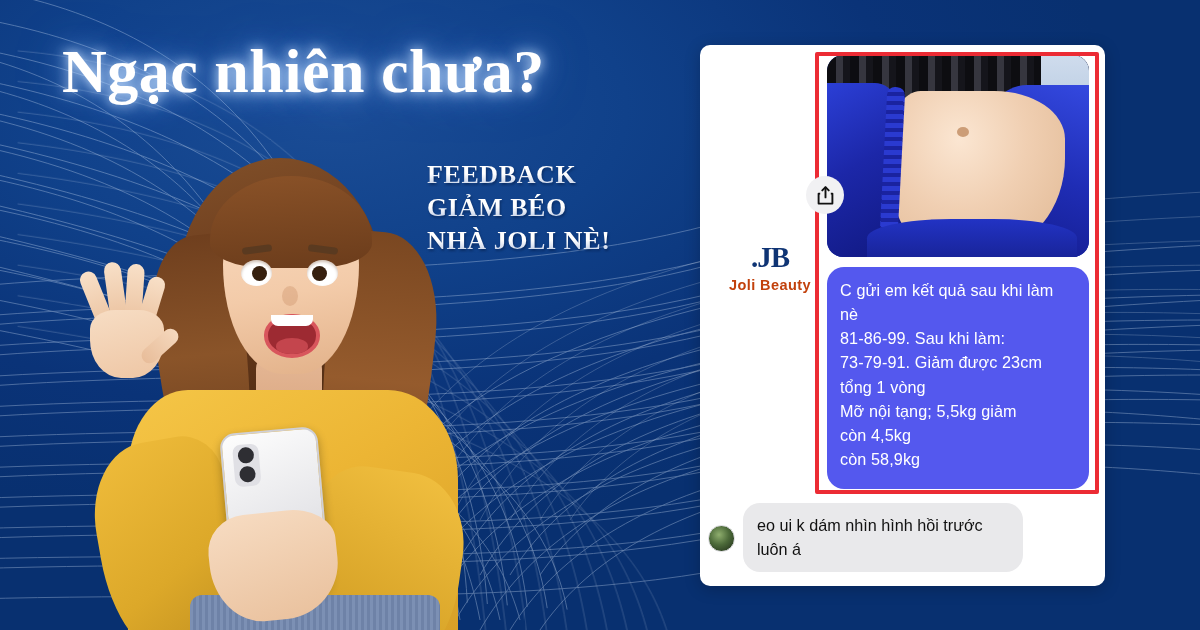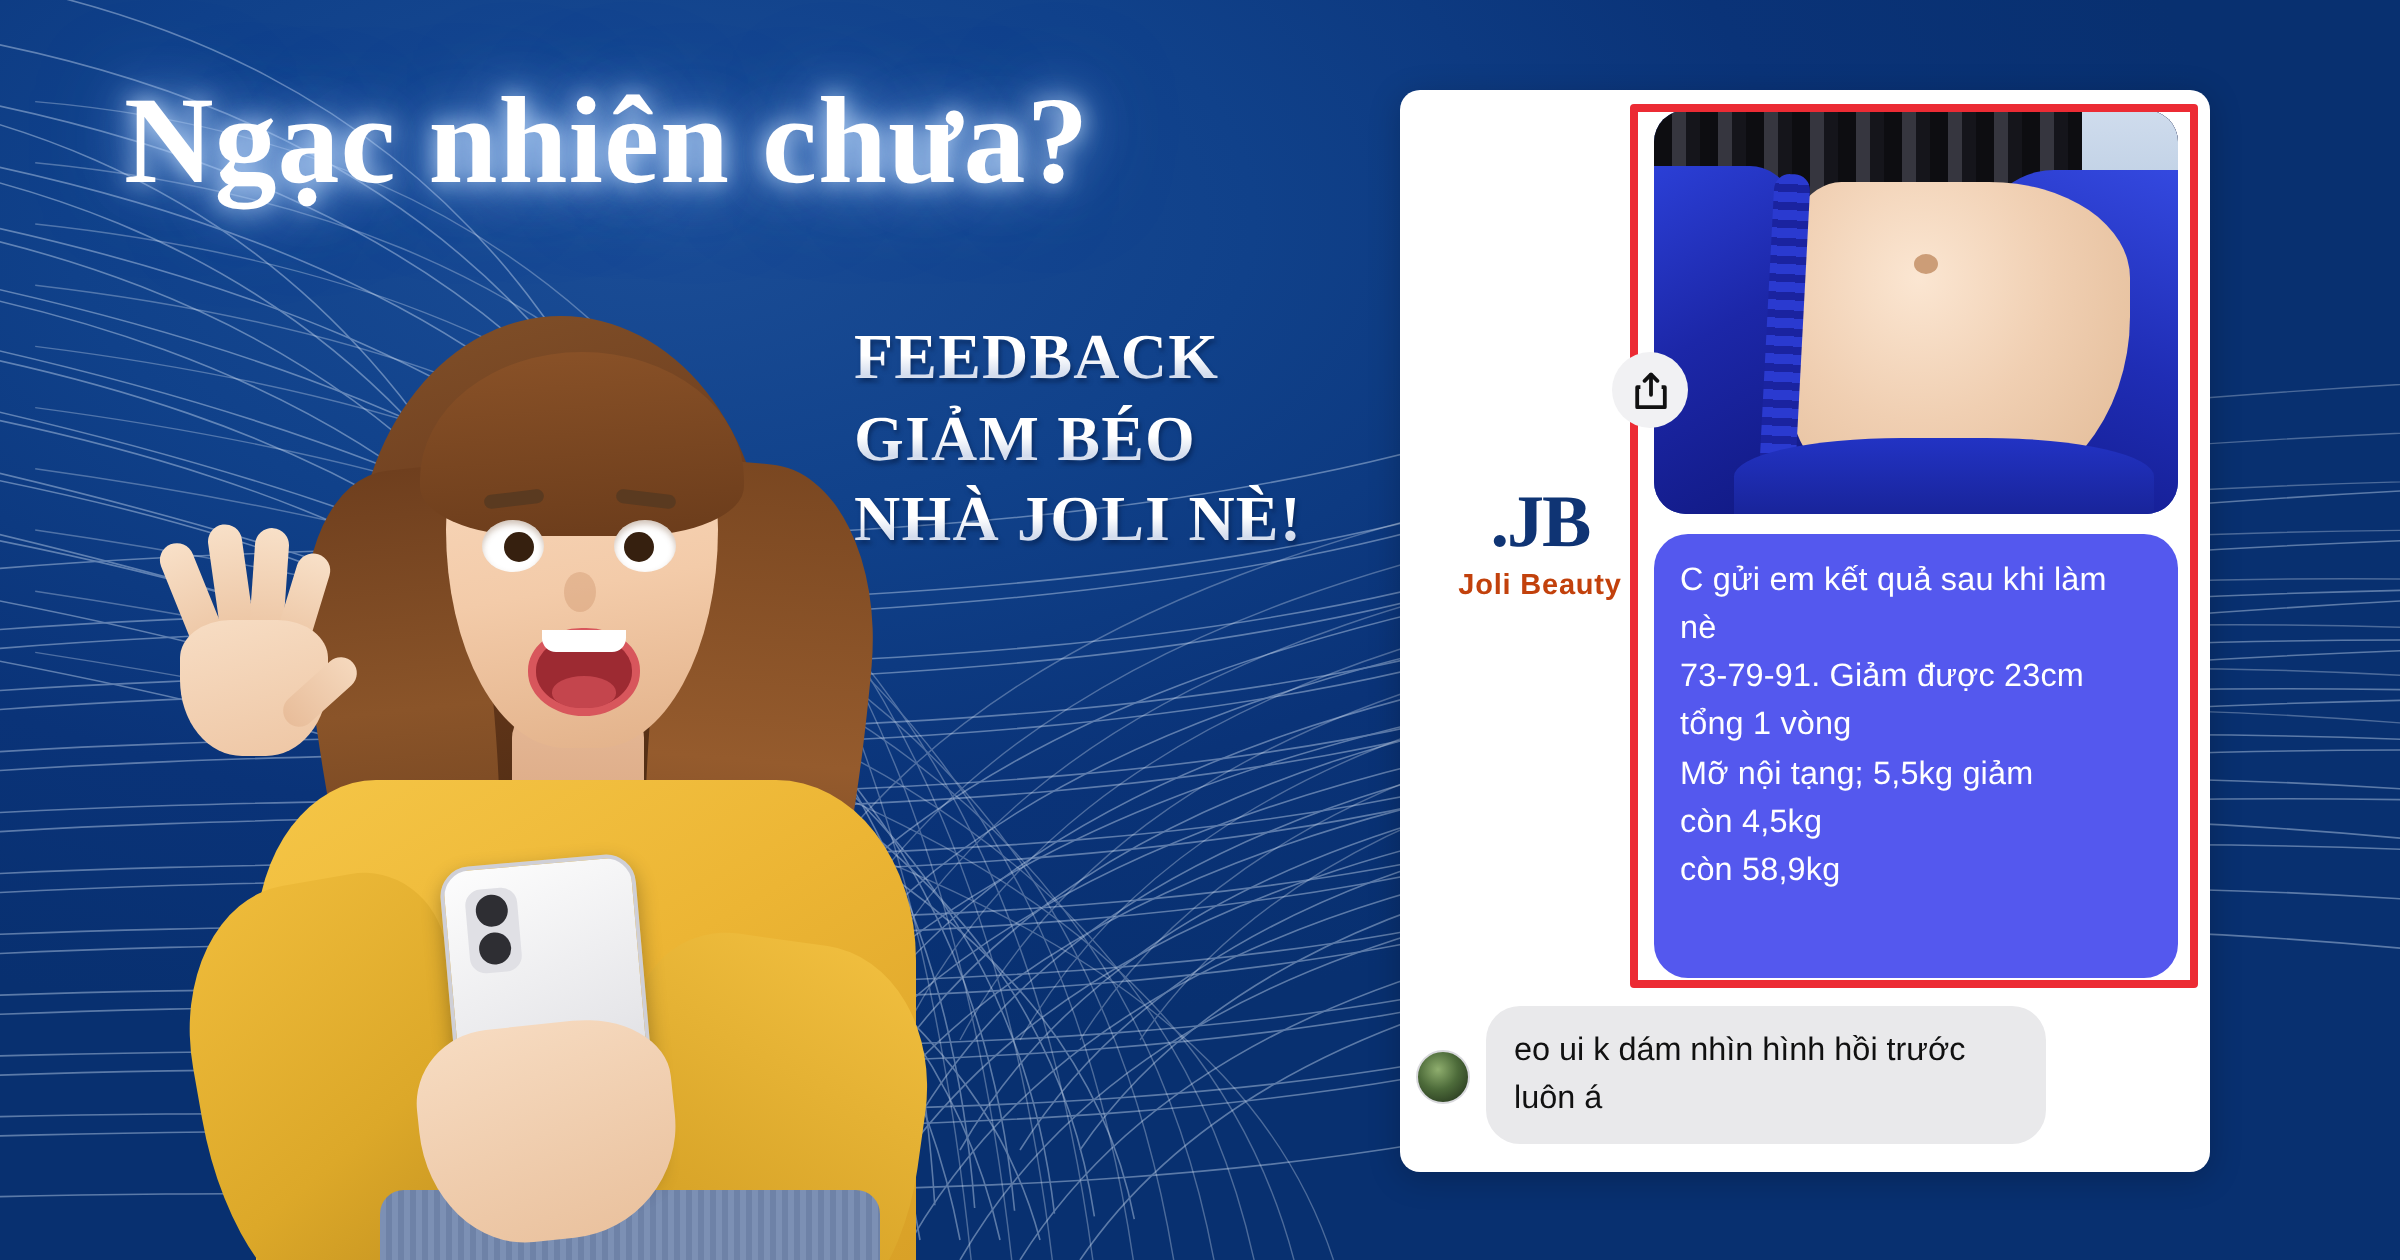--- a/index.html
+++ b/index.html
@@ -30,21 +30,21 @@
     text-shadow:
       0 0 12px rgba(200,225,255,.95),
       0 0 26px rgba(150,195,255,.75),
       0 0 46px rgba(110,170,255,.5);
   }
 
   
   #feedback-block {
     position:absolute; left:427px; top:158px;
     font-family:"Liberation Serif", serif;
-    font-weight:700; font-size:32px;
+    font-weight:700; font-size:26px;
     line-height:1.27; letter-spacing:.6px;
     color:#fff; white-space:nowrap;
   }
   #feedback-block .fb-line {
     background:linear-gradient(180deg,#ffffff 0%,#ffffff 48%,#d3dced 72%,#f4f7fb 100%);
     -webkit-background-clip:text; background-clip:text;
     -webkit-text-fill-color:transparent; color:transparent;
     filter:drop-shadow(1px 2px 1px rgba(4,28,70,.55));
   }
 
@@ -360,21 +360,21 @@
     </div>
     <div class="m-phone">
       <div class="m-cam"></div>
     </div>
     <div class="m-hand-hold"></div>
   </div>
 
   <div id="chat-panel">
 
     <div style="position:absolute;left:14px;top:198px;width:112px;text-align:center;">
-      <div style="font-family:'Liberation Serif',serif;font-size:37px;font-weight:700;color:#0f3474;letter-spacing:-1px;line-height:1;">.JB</div>
+      <div style="font-family:'Liberation Serif',serif;font-size:29px;font-weight:700;color:#0f3474;letter-spacing:-1px;line-height:1;">.JB</div>
       <div style="font-size:14.5px;font-weight:700;color:#c2410c;letter-spacing:.4px;margin-top:5px;">Joli Beauty</div>
     </div>
 
     <div id="photo-msg">
       <div class="ph-stripes"></div>
       <div class="ph-stripe-light"></div>
       <div class="ph-velvet-l"></div>
       <div class="ph-velvet-r"></div>
       <div class="ph-torso"></div>
       <div class="ph-navel"></div>
@@ -387,20 +387,21 @@
         <path d="M8.5 1.4 L8.5 11.4" stroke="#111" stroke-width="1.9" stroke-linecap="round"></path>
         <path d="M5.3 4.4 L8.5 1.2 L11.7 4.4" stroke="#111" stroke-width="1.9" stroke-linecap="round" stroke-linejoin="round" fill="none"></path>
         <path d="M3.2 7.6 H1.6 V17.6 H15.4 V7.6 H13.8" stroke="#111" stroke-width="1.9" stroke-linejoin="round" fill="none"></path>
       </svg>
     </div>
 
     <div id="red-outline"></div>
 
     <div id="bubble-sent">
       <div>C gửi em kết quả sau khi làm nè</div>
+      <div>81-86-99. Sau khi làm:</div>
       <div>73-79-91. Giảm được 23cm</div>
       <div>tổng 1 vòng</div>
       <div>Mỡ nội tạng; 5,5kg giảm</div>
       <div>còn 4,5kg</div>
       <div>còn 58,9kg</div>
     </div>
 
     <div id="bubble-recv-row">
       <div id="recv-avatar"></div>
       <div id="bubble-recv">eo ui k dám nhìn hình hồi trước luôn á</div>

